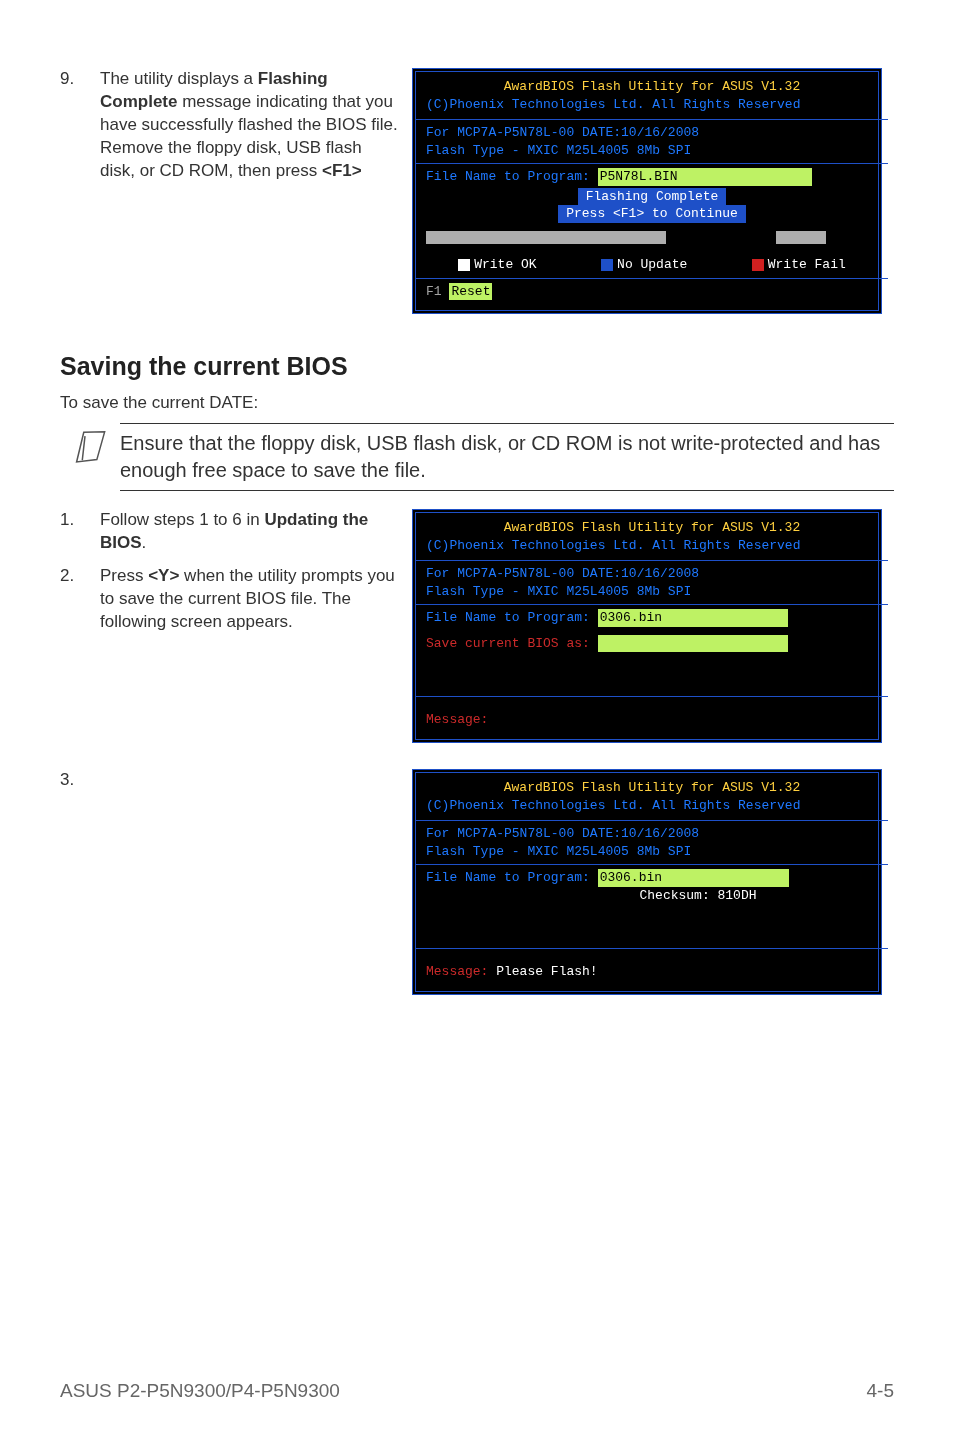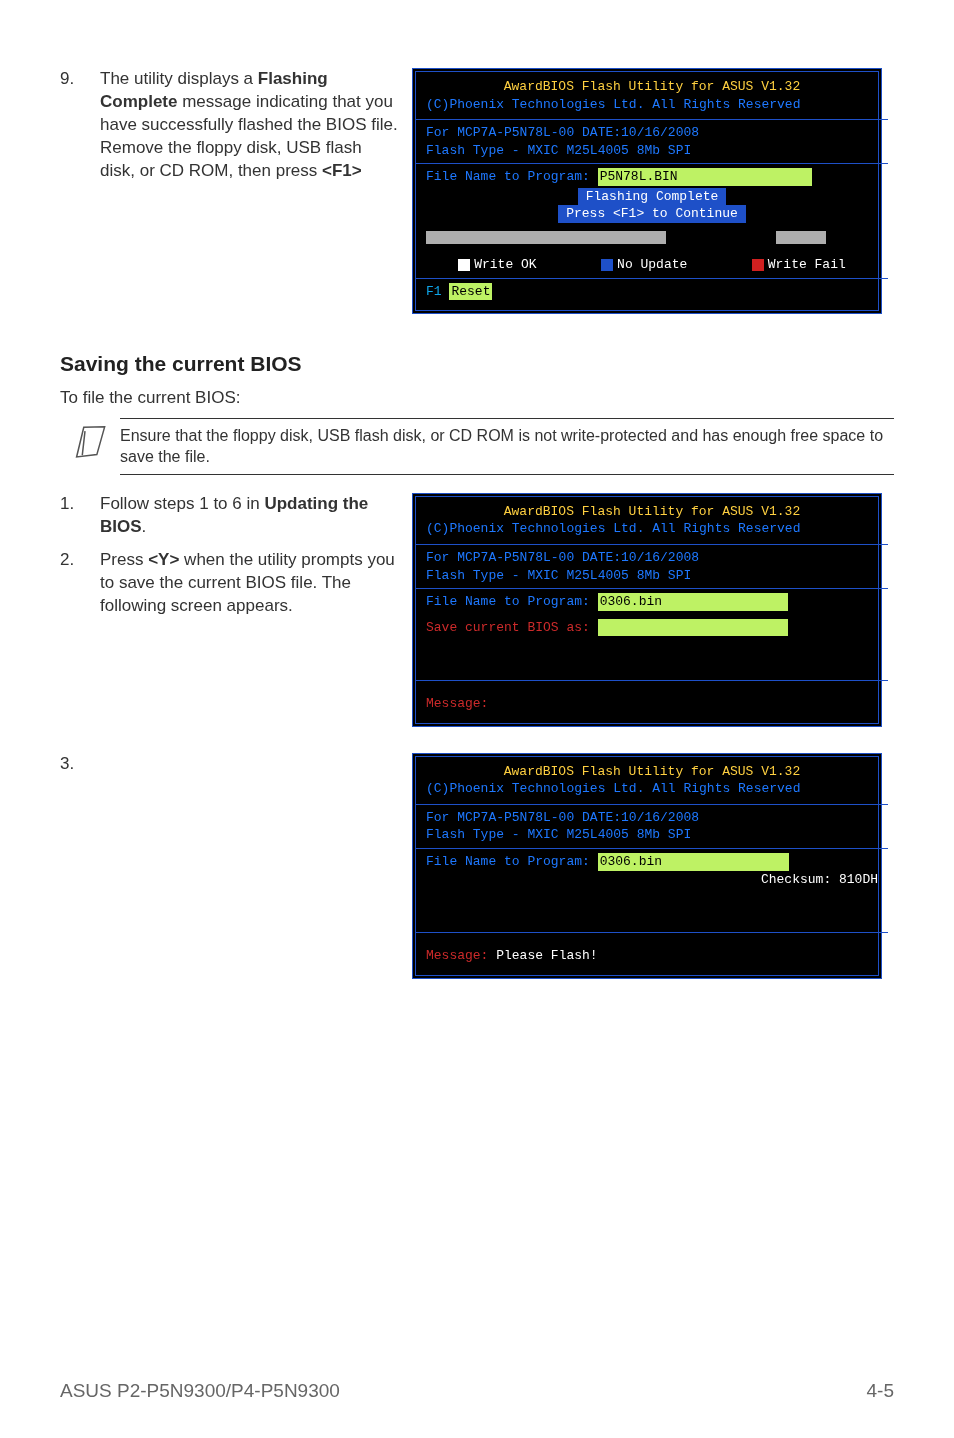--- a/index.html
+++ b/index.html
@@ -12,21 +12,21 @@
     padding: 68px 60px 40px 60px;
     position: relative;
     font-size: 17px;
     line-height: 1.35;
   }
   .row { display: flex; }
   .ol-num { width: 40px; flex-shrink: 0; }
   .ol-text { flex: 1; }
   .bold { font-weight: bold; }
   h3 {
-    font-size: 21px;
+    font-size: 25px;
     font-weight: bold;
     color: #222;
     margin-top: 36px;
     margin-bottom: 8px;
   }
   .note-row {
     display: flex;
     align-items: flex-start;
     margin-top: 8px;
     margin-bottom: 18px;
@@ -34,21 +34,21 @@
   .note-icon {
     width: 60px; height: 44px; flex-shrink: 0;
     display: flex; align-items: center; justify-content: center;
     transform: rotate(-18deg);
   }
   .note-icon svg { width: 44px; height: 36px; }
   .note-text {
     border-top: 1px solid #333;
     border-bottom: 1px solid #333;
     padding: 6px 0;
-    font-size: 16px;
+    font-size: 20px;
     flex: 1;
   }
   .two-col { display: flex; gap: 12px; align-items: flex-start; }
   .left-col { width: 340px; flex-shrink: 0; }
   
   .bios {
     background: #000;
     border: 4px double #1e50c8;
     font-family: "Courier New", monospace;
     font-size: 13px;
@@ -122,27 +122,27 @@
           <span class="sq sq-blue"></span>
           <span>No Update</span>
         </div>
       <div class="legend-item">
           <span class="sq sq-red"></span>
           <span>Write Fail</span>
         </div>
     </div>
     <div class="hr"></div>
     <div>
-      <span style="color:#0ea5e9">F1</span> <span class="t-grey">Reset</span>
+      <span style="color:#a3a3a3">F1</span> <span class="t-grey">Reset</span>
     </div>
   </div>
 </div>
 
 <h3>Saving the current BIOS</h3>
-<div>To file the current BIOS:</div>
+<div>To save the current DATE:</div>
 
 <div class="note-row">
   <div class="note-icon">
     <svg viewBox="0 0 44 36">
         <path d="M4 30 L20 4 L40 10 L24 34 Z M10 30 L20 8" fill="none" stroke="#555" stroke-width="1.5"></path>
       </svg>
   </div>
   <div class="note-text">Ensure that the floppy disk, USB flash disk, or CD ROM is not write-protected and has enough free space to save the file.</div>
 </div>
 
@@ -189,21 +189,21 @@
   <div class="bios">
     <div class="title-line">AwardBIOS Flash Utility for ASUS V1.32</div>
     <div class="sub-line">(C)Phoenix Technologies Ltd. All Rights Reserved</div>
     <div class="hr"></div>
     <div>For MCP7A-P5N78L-00    DATE:10/16/2008</div>
     <div>Flash Type - MXIC M25L4005 8Mb SPI</div>
     <div class="hr"></div>
     <div style="margin-top:4px">
       <span>File Name to Program: </span><span class="t-grey"><span>0306.bin</span>&nbsp;&nbsp;&nbsp;&nbsp;&nbsp;&nbsp;&nbsp;&nbsp;&nbsp;&nbsp;&nbsp;&nbsp;&nbsp;&nbsp;&nbsp;&nbsp;</span>
     </div>
-    <div style="text-align:right; padding-left:92px">
+    <div style="text-align:center; padding-left:92px">
       <span class="t-white">Checksum: </span><span class="t-white">810DH</span>
     </div>
     <div style="height:40px"></div>
     <div class="hr"></div>
     <div class="msgrow">
       <span> Message: </span><span class="t-white">Please Flash!</span>
     </div>
   </div>
 </div>
 

